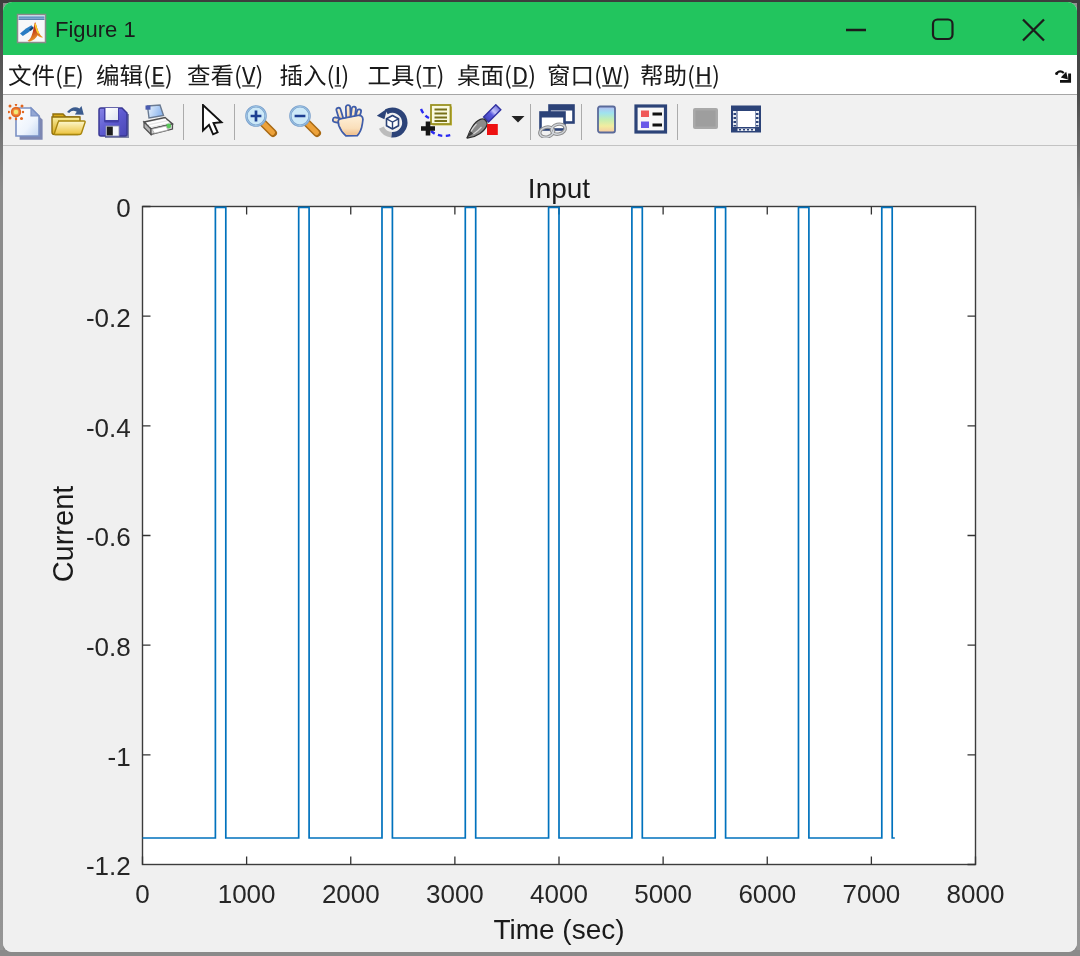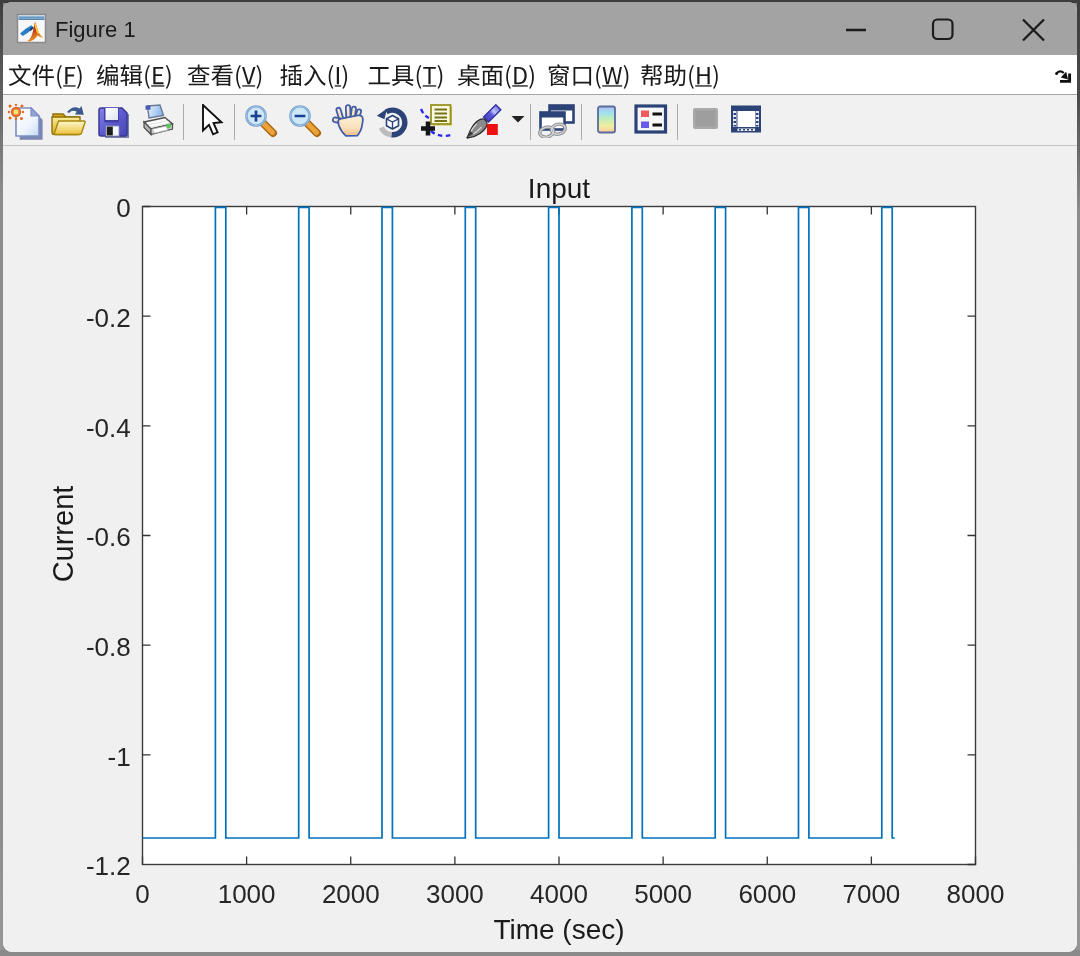--- a/index.html
+++ b/index.html
@@ -6,21 +6,21 @@
   body{width:1080px;height:956px;overflow:hidden;background:#8f8f8f;
        font-family:"Liberation Sans", sans-serif;position:relative;}
   #topdark{position:absolute;left:0;top:0;width:1080px;height:3px;background:#3d3d3d;}
   #leftstrip{position:absolute;left:0;top:0;width:3px;height:956px;
      background:linear-gradient(#3d3d3d 0%,#5a5a5a 8%,#8c8c8c 20%,#8c8c8c 85%,#979797 100%);}
   #rightstrip{position:absolute;right:0;top:0;width:3px;height:956px;
      background:linear-gradient(#3d3d3d 0%,#4a4a4a 10%,#8c8c8c 22%,#8c8c8c 85%,#979797 100%);}
   #bottomstrip{position:absolute;left:0;top:950px;width:1080px;height:6px;background:#8a8a8a;}
   #win{position:absolute;left:3px;top:2px;width:1074px;height:950px;
        border-radius:9px;overflow:hidden;background:#f0f0f0;}
-  #titlebar{position:absolute;left:0;top:0;width:100%;height:53px;background:#a3a3a3;}
+  #titlebar{position:absolute;left:0;top:0;width:100%;height:53px;background:#22c55e;}
   #titletext{position:absolute;left:52px;top:17px;font-size:22px;color:#1b1b1b;line-height:22px;}
   #menubar{position:absolute;left:0;top:53px;width:100%;height:39px;background:#ffffff;
            border-bottom:1px solid #a6a6a6;}
   #toolbar{position:absolute;left:0;top:93px;width:100%;height:50px;background:#f1f1f1;
            border-bottom:1px solid #c3c3c3;}
   .tsep{position:absolute;top:9px;width:1px;height:36px;background:#ababab;}
   #canvas{position:absolute;left:0;top:144px;width:100%;height:806px;background:#f0f0f0;}
   svg text{font-family:"Liberation Sans", sans-serif;}
 </style>
 </head>

